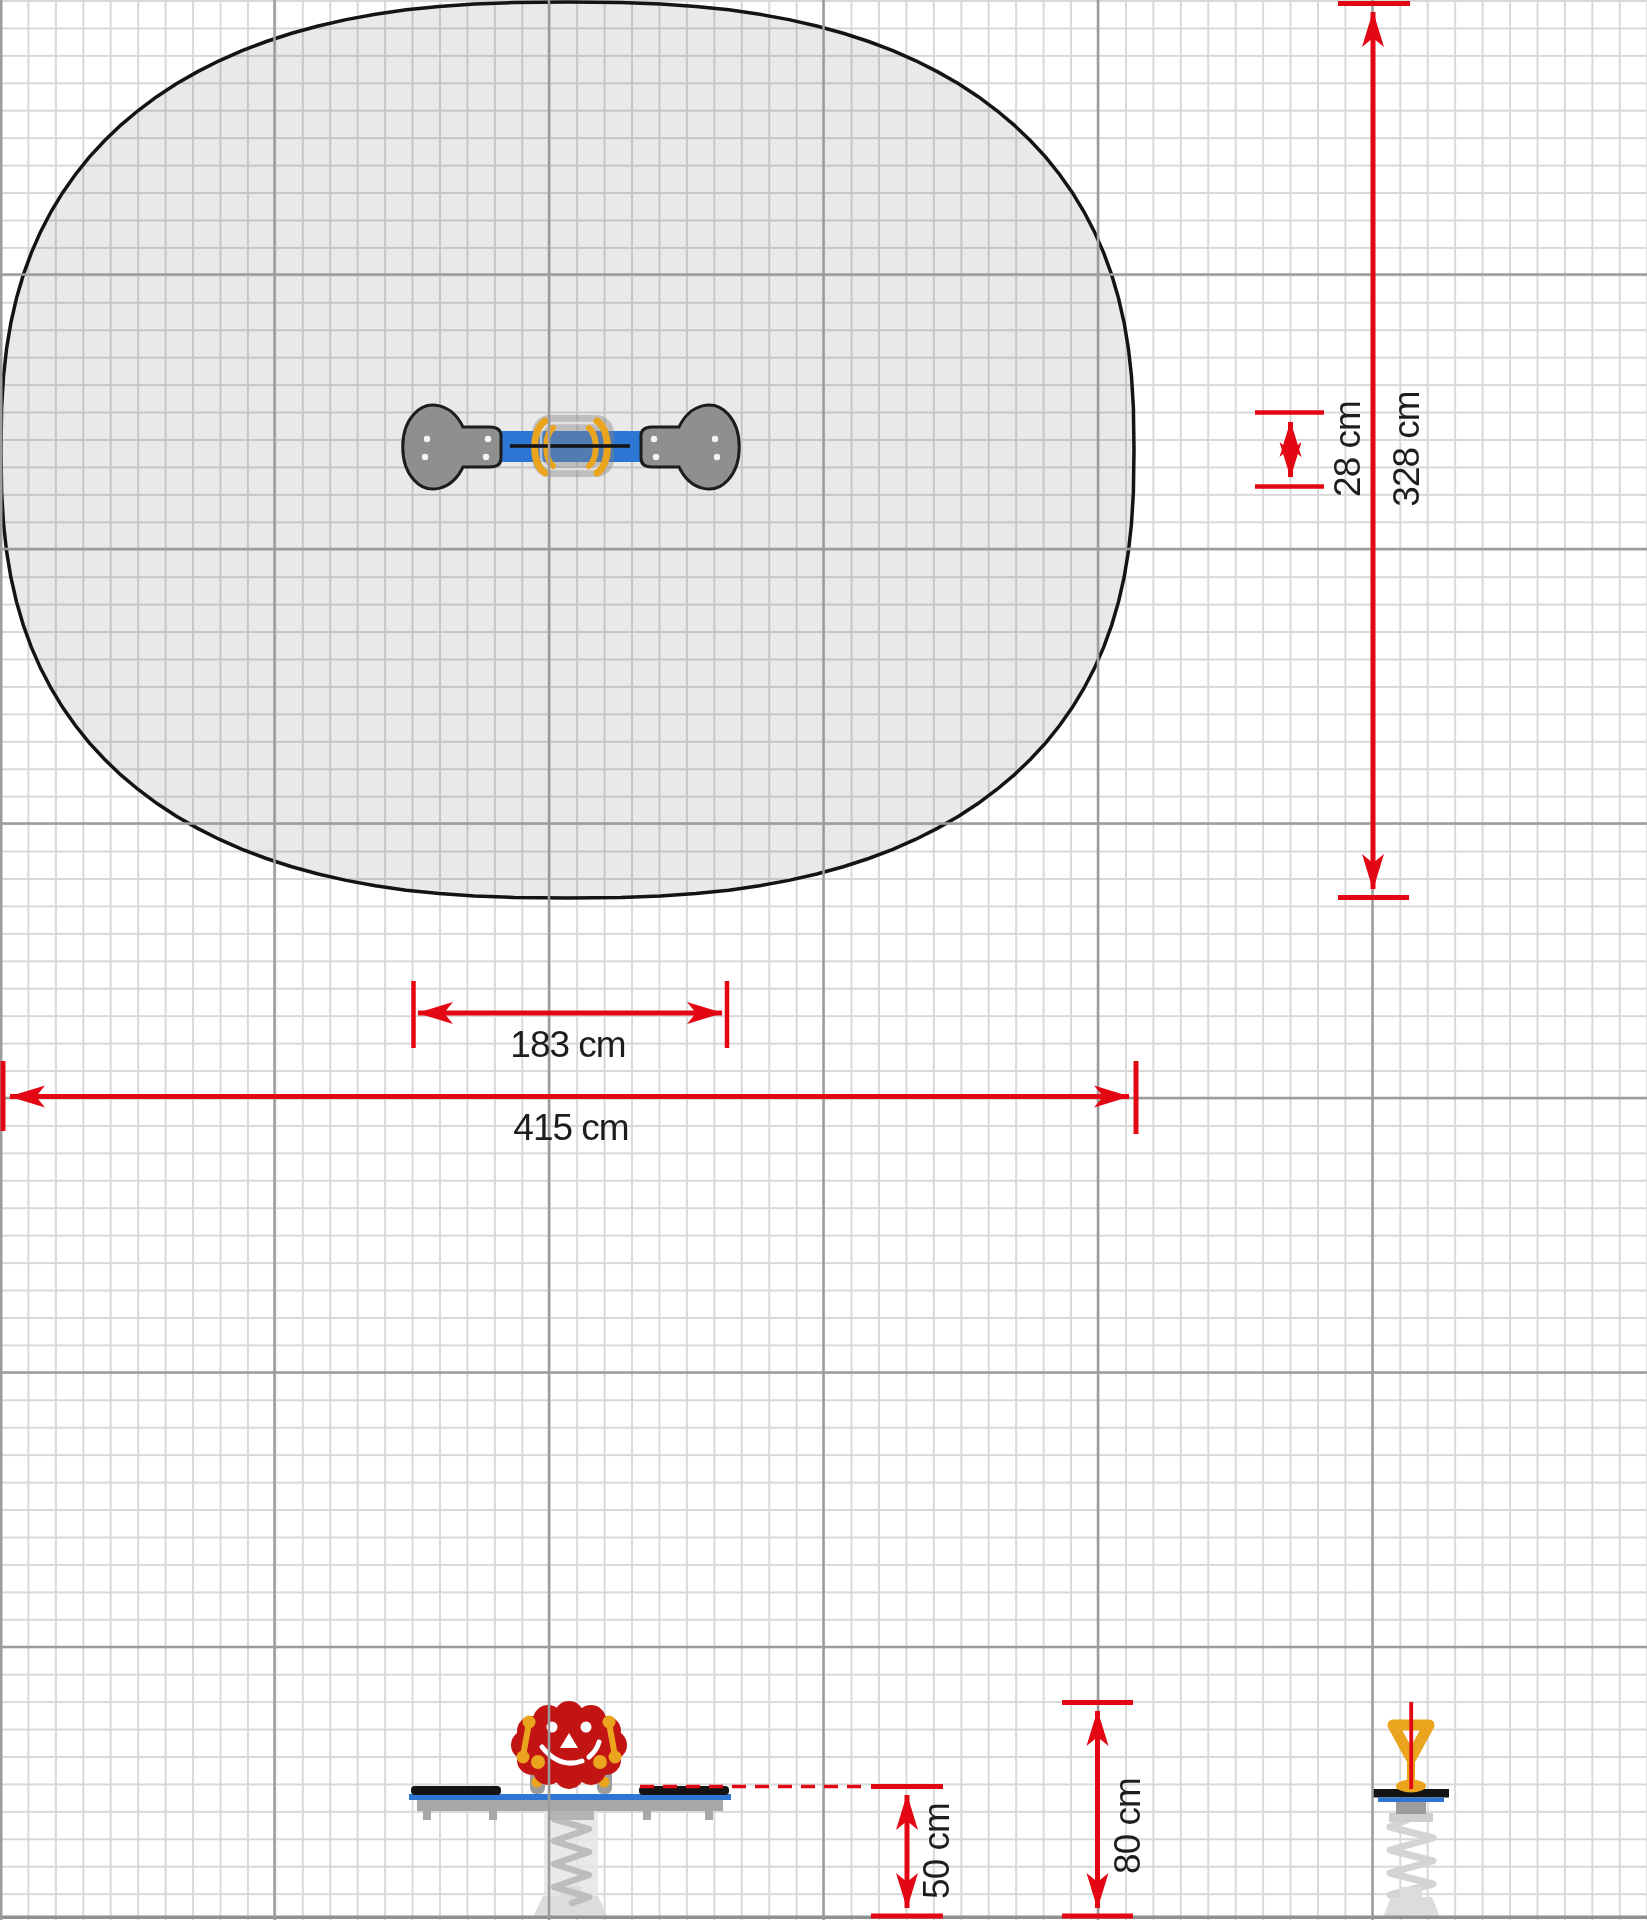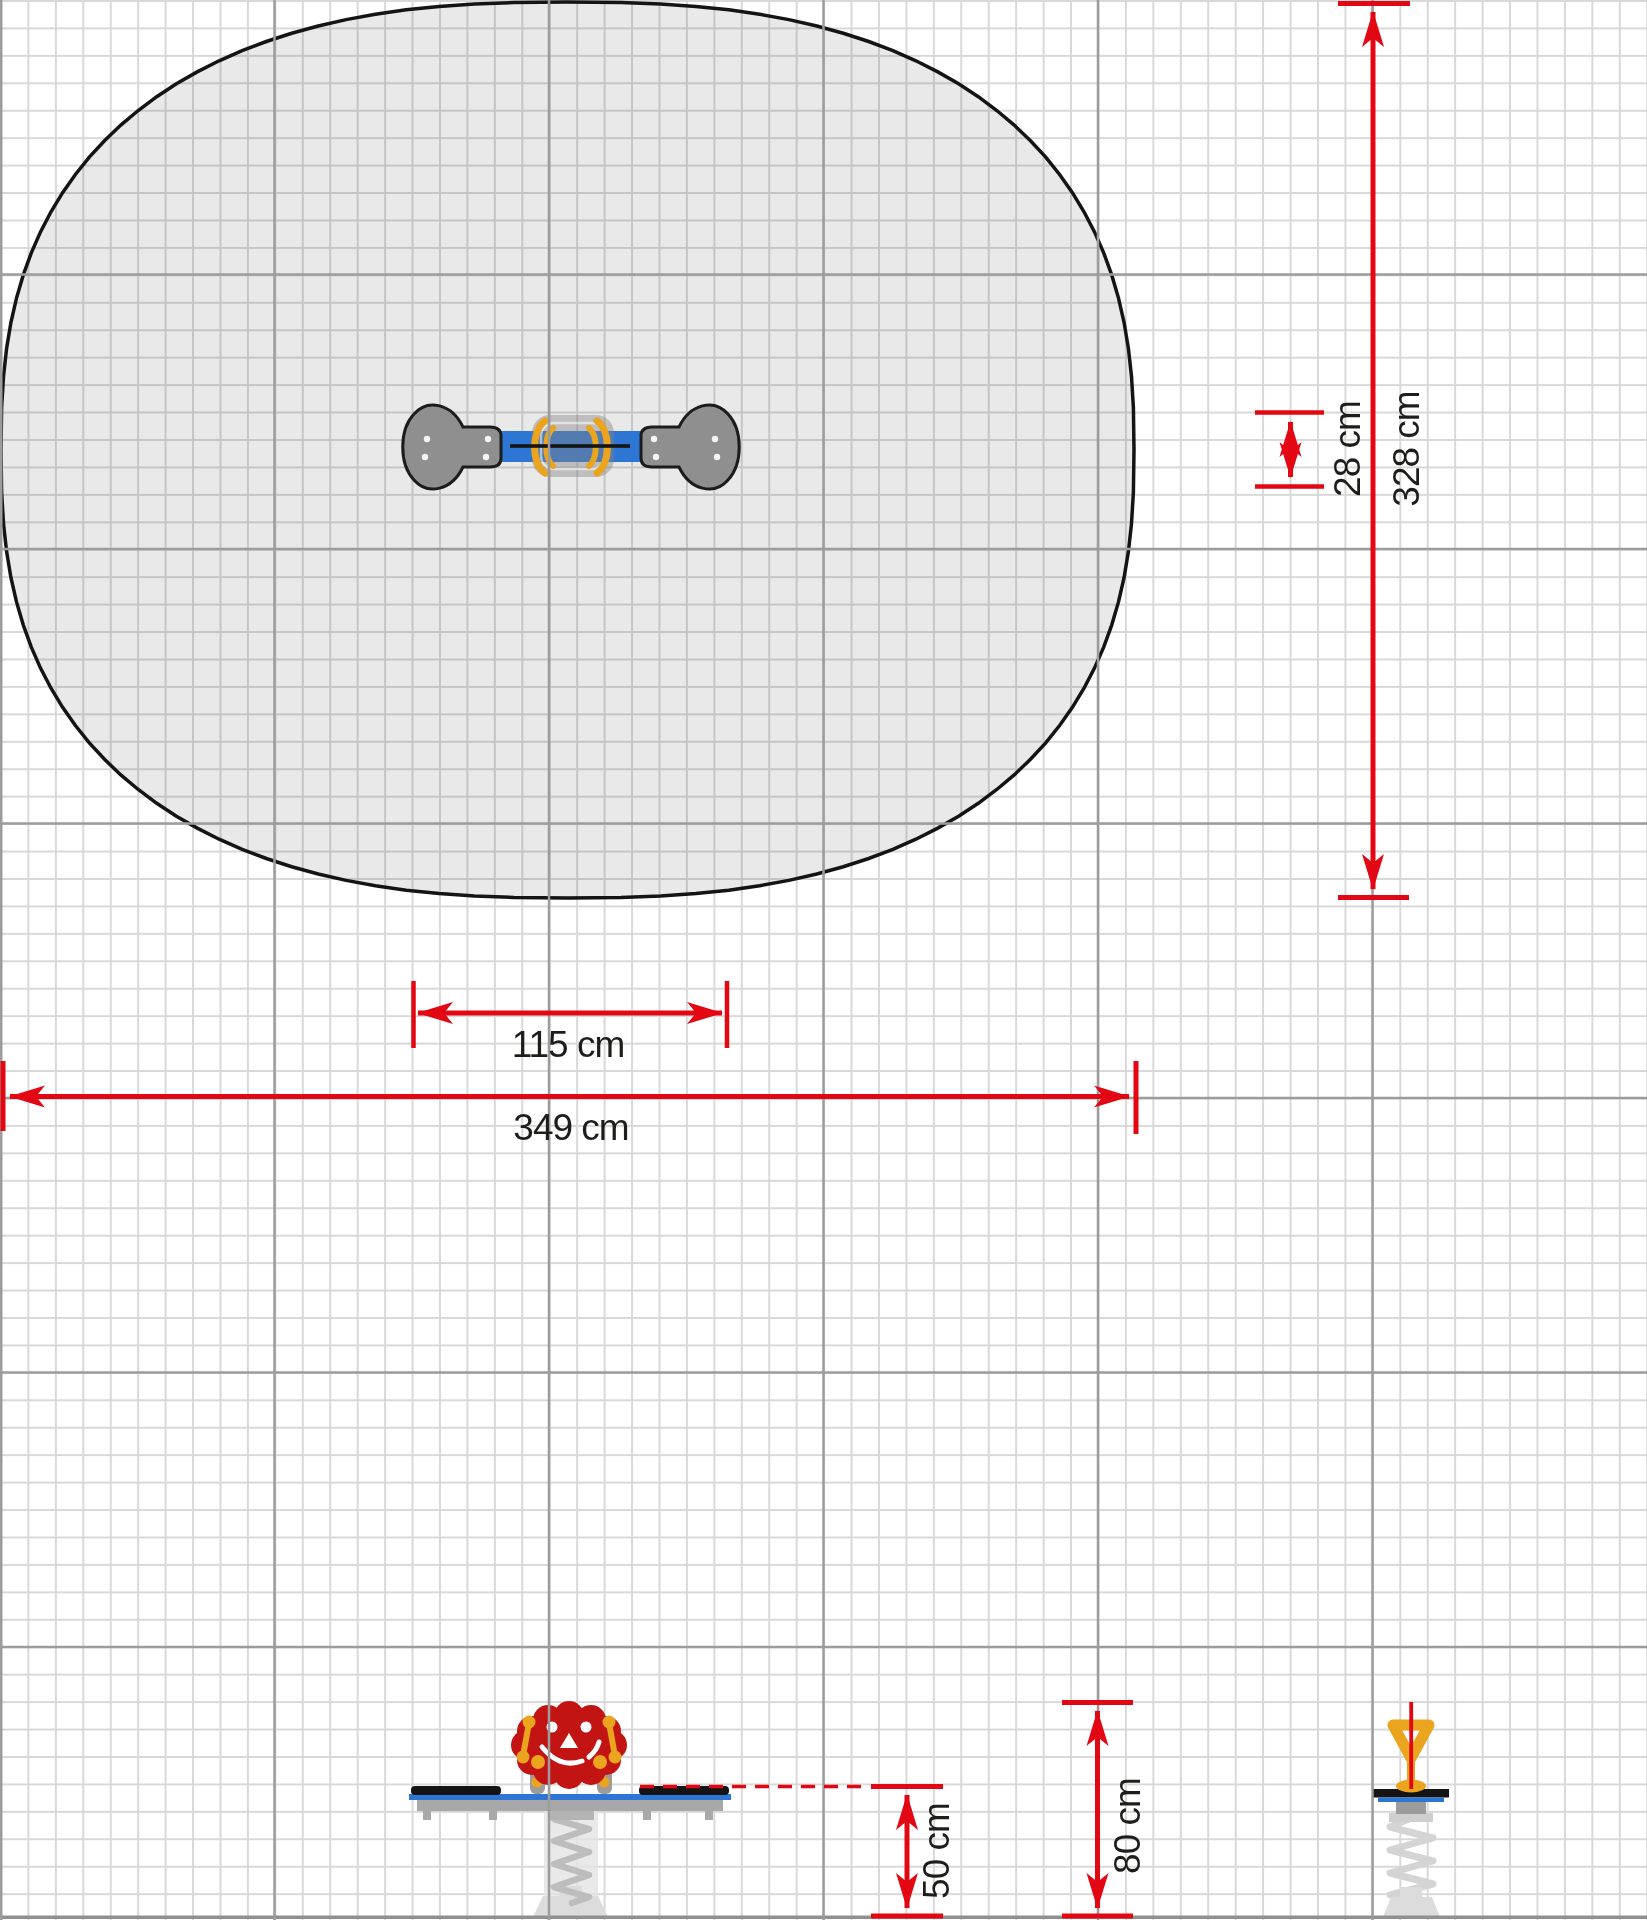--- a/index.html
+++ b/index.html
@@ -184,19 +184,19 @@
       </g>
 
       <g>
         <line x1="1062" y1="1702.5" x2="1133" y2="1702.5" stroke-width="5"></line>
         <line x1="1062" y1="1916" x2="1133" y2="1916" stroke-width="5"></line>
         <line x1="1097.5" y1="1711" x2="1097.5" y2="1908" stroke-width="5" marker-start="url(#arr)" marker-end="url(#arr)"></line>
       </g>
     </g>
   </svg>
 
-  <div class="dim-label" style="left:568px;top:1044px;">115 cm</div>
-  <div class="dim-label" style="left:571px;top:1127px;">349 cm</div>
+  <div class="dim-label" style="left:568px;top:1044px;">183 cm</div>
+  <div class="dim-label" style="left:571px;top:1127px;">415 cm</div>
   <div class="dim-label rot" style="left:1347px;top:449px;">28 cm</div>
   <div class="dim-label rot" style="left:1406px;top:449px;">328 cm</div>
   <div class="dim-label rot" style="left:936px;top:1851px;">50 cm</div>
   <div class="dim-label rot" style="left:1127px;top:1826px;">80 cm</div>
 </div>
 
 </body></html>

